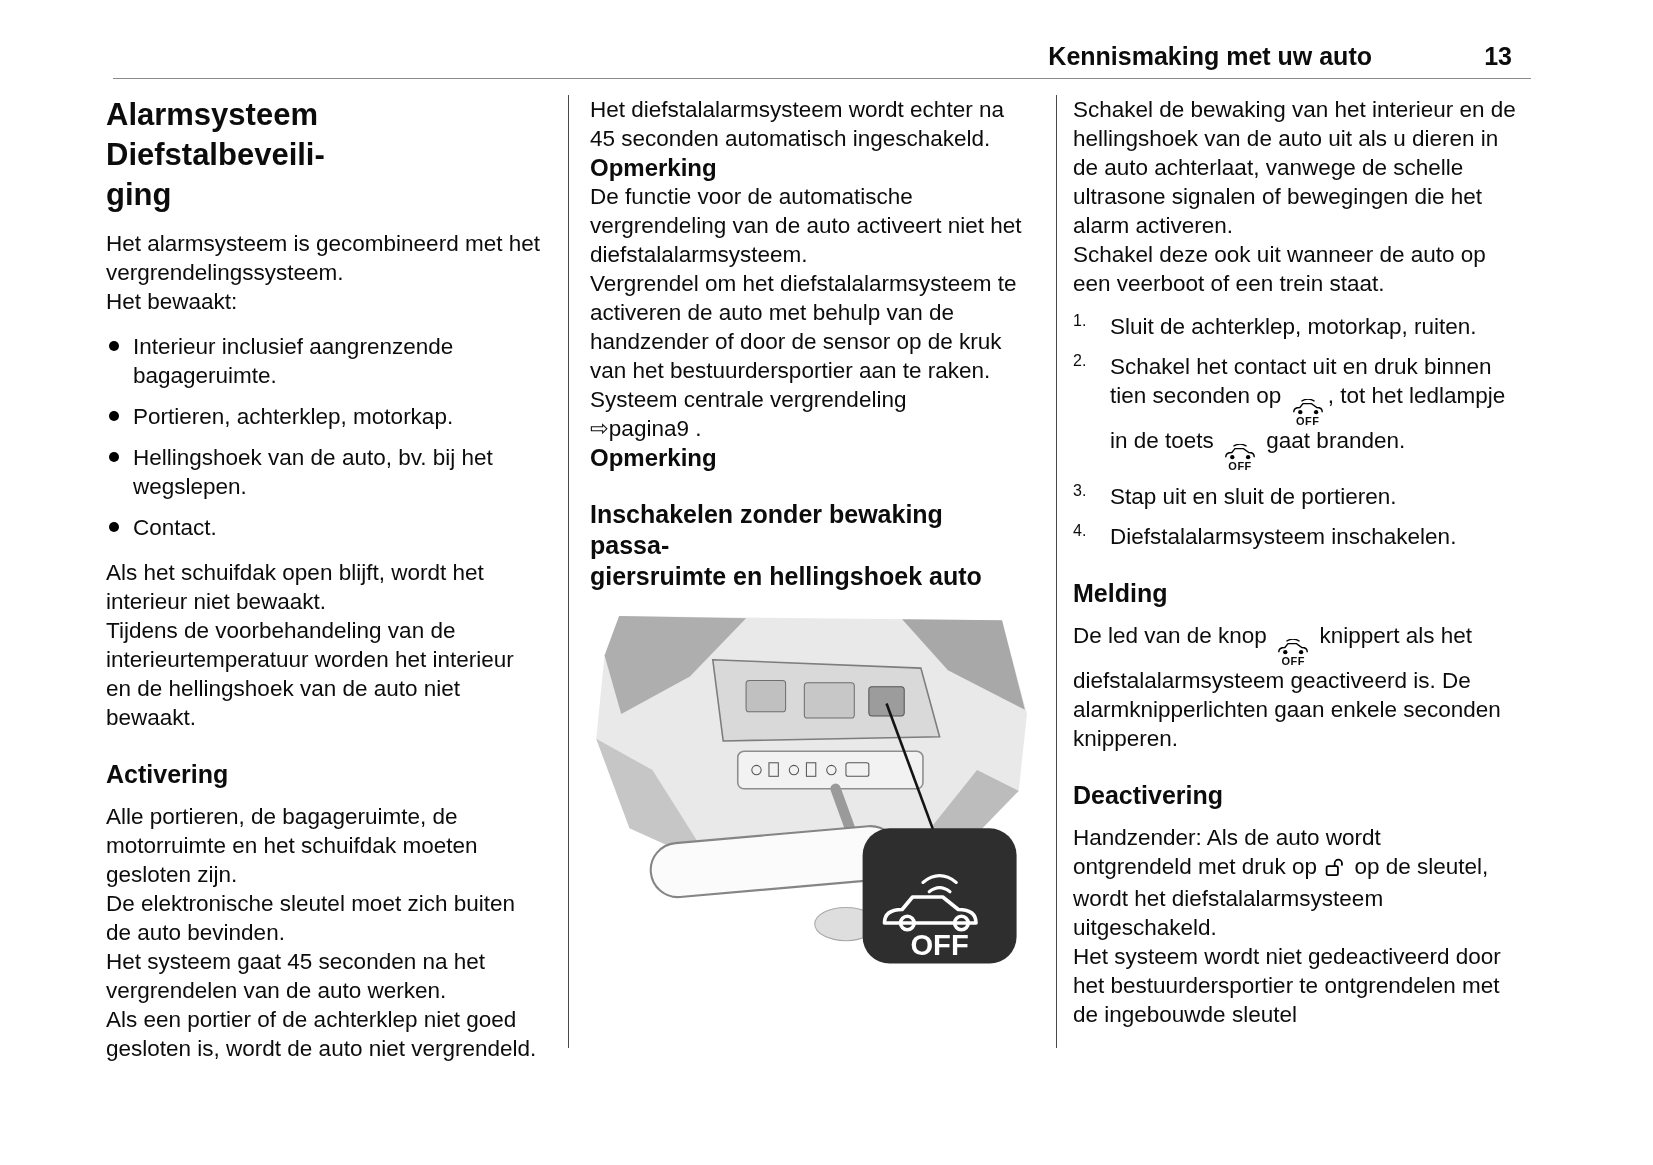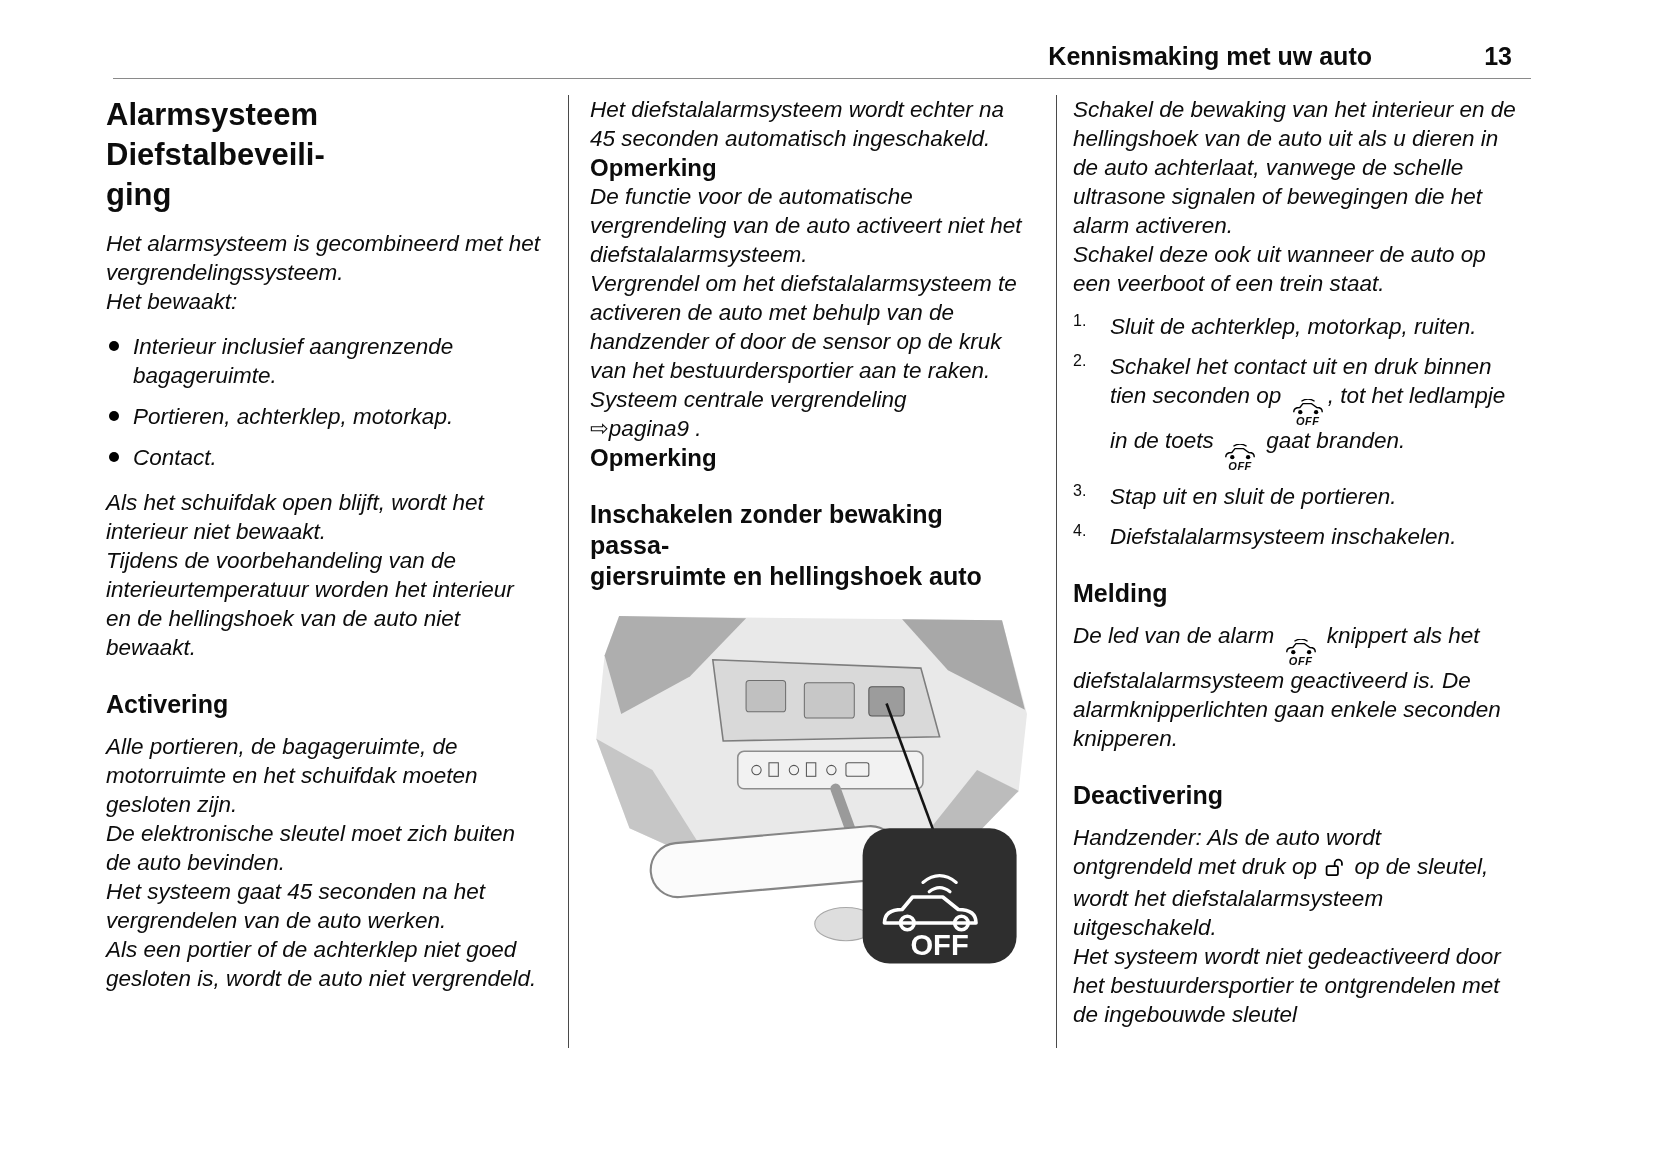--- a/index.html
+++ b/index.html
@@ -14,21 +14,21 @@
   .hdr-rule  { position:absolute; top:78px; left:113px; width:1418px; height:1px; background:#8a8a8a; }
   .divider   { position:absolute; top:95px; height:953px; width:1px; background:#4a4a4a; }
   .d1 { left:568px; } .d2 { left:1056px; }
 
   .content { position:absolute; top:95px; left:106px; width:1418px; height:1060px; }
   .col  { position:absolute; top:0; }
   .col1 { left:0;    width:437px; }
   .col2 { left:484px; width:437px; }
   .col3 { left:967px; width:451px; }
 
-  p, .step-body, li { font-size:22.5px; line-height:29px;font-style:italic; }
+  p, .step-body, li { font-size:22.5px; line-height:29px; }
   .ml { white-space:pre-line; }
   h1 { font-size:31px; line-height:40px; margin:0 0 14px; white-space:pre-line; font-weight:bold; }
   h2 { font-size:25px; line-height:31px; margin:27px 0 12px; font-weight:bold; }
   .note-label { font-size:24px; line-height:29px; font-weight:bold; }
 
   ul.bullets { list-style:none; margin:16px 0 0; padding:0; }
   ul.bullets li { position:relative; padding-left:27px; margin-bottom:12px; }
   ul.bullets li::before { content:""; position:absolute; left:3px; top:9px; width:10px; height:10px; border-radius:50%; background:#000; }
   .mt16 { margin-top:16px; }
 
@@ -59,20 +59,21 @@
   <main class="content">
 
     <section class="col col1">
       <h1>Alarmsysteem Diefstalbeveili-
 ging</h1>
       <p class="ml">Het alarmsysteem is gecombineerd met het vergrendelingssysteem.
 Het bewaakt:</p>
       <ul class="bullets">
         <li><span>Interieur inclusief aangrenzende bagageruimte.</span></li>
         <li><span>Portieren, achterklep, motorkap.</span></li>
+        <li><span>Hellingshoek van de auto, bv. bij het wegslepen.</span></li>
         <li><span>Contact.</span></li>
       </ul>
       <p class="ml mt16">Als het schuifdak open blijft, wordt het interieur niet bewaakt.
 Tijdens de voorbehandeling van de interieurtemperatuur worden het interieur en de hellingshoek van de auto niet bewaakt.</p>
       <h2>Activering</h2>
       <p class="ml">Alle portieren, de bagageruimte, de motorruimte en het schuifdak moeten gesloten zijn.
 De elektronische sleutel moet zich buiten de auto bevinden.
 Het systeem gaat 45 seconden na het vergrendelen van de auto werken.
 Als een portier of de achterklep niet goed gesloten is, wordt de auto niet vergrendeld.</p>
     </section>
@@ -151,21 +152,21 @@
           <span class="num">3.</span>
           <span class="step-body">Stap uit en sluit de portieren.</span>
         </div>
         <div class="step">
           <span class="num">4.</span>
           <span class="step-body">Diefstalalarmsysteem inschakelen.</span>
         </div>
       </div>
 
       <h2>Melding</h2>
-      <p><span>De led van de alarm </span><span class="off-icon">
+      <p><span>De led van de knop </span><span class="off-icon">
             <svg viewBox="0 0 43 22" width="34" height="17">
               <path d="M3 17 q0 -6 8 -6 l4 -5 h11 l7 5 q7 0 7 6" fill="none" stroke="#000" stroke-width="1.8"></path>
               <circle cx="11.5" cy="17" r="2.8" fill="#000"></circle>
               <circle cx="32" cy="17" r="2.8" fill="#000"></circle>
               <path d="M13 3 q8.5 -6 17 0" fill="none" stroke="#000" stroke-width="1.6"></path>
             </svg>
             <span class="off-lbl">OFF</span>
           </span><span> knippert als het diefstalalarmsysteem geactiveerd is. De alarmknipperlichten gaan enkele seconden knipperen.</span></p>
 
       <h2>Deactivering</h2>

